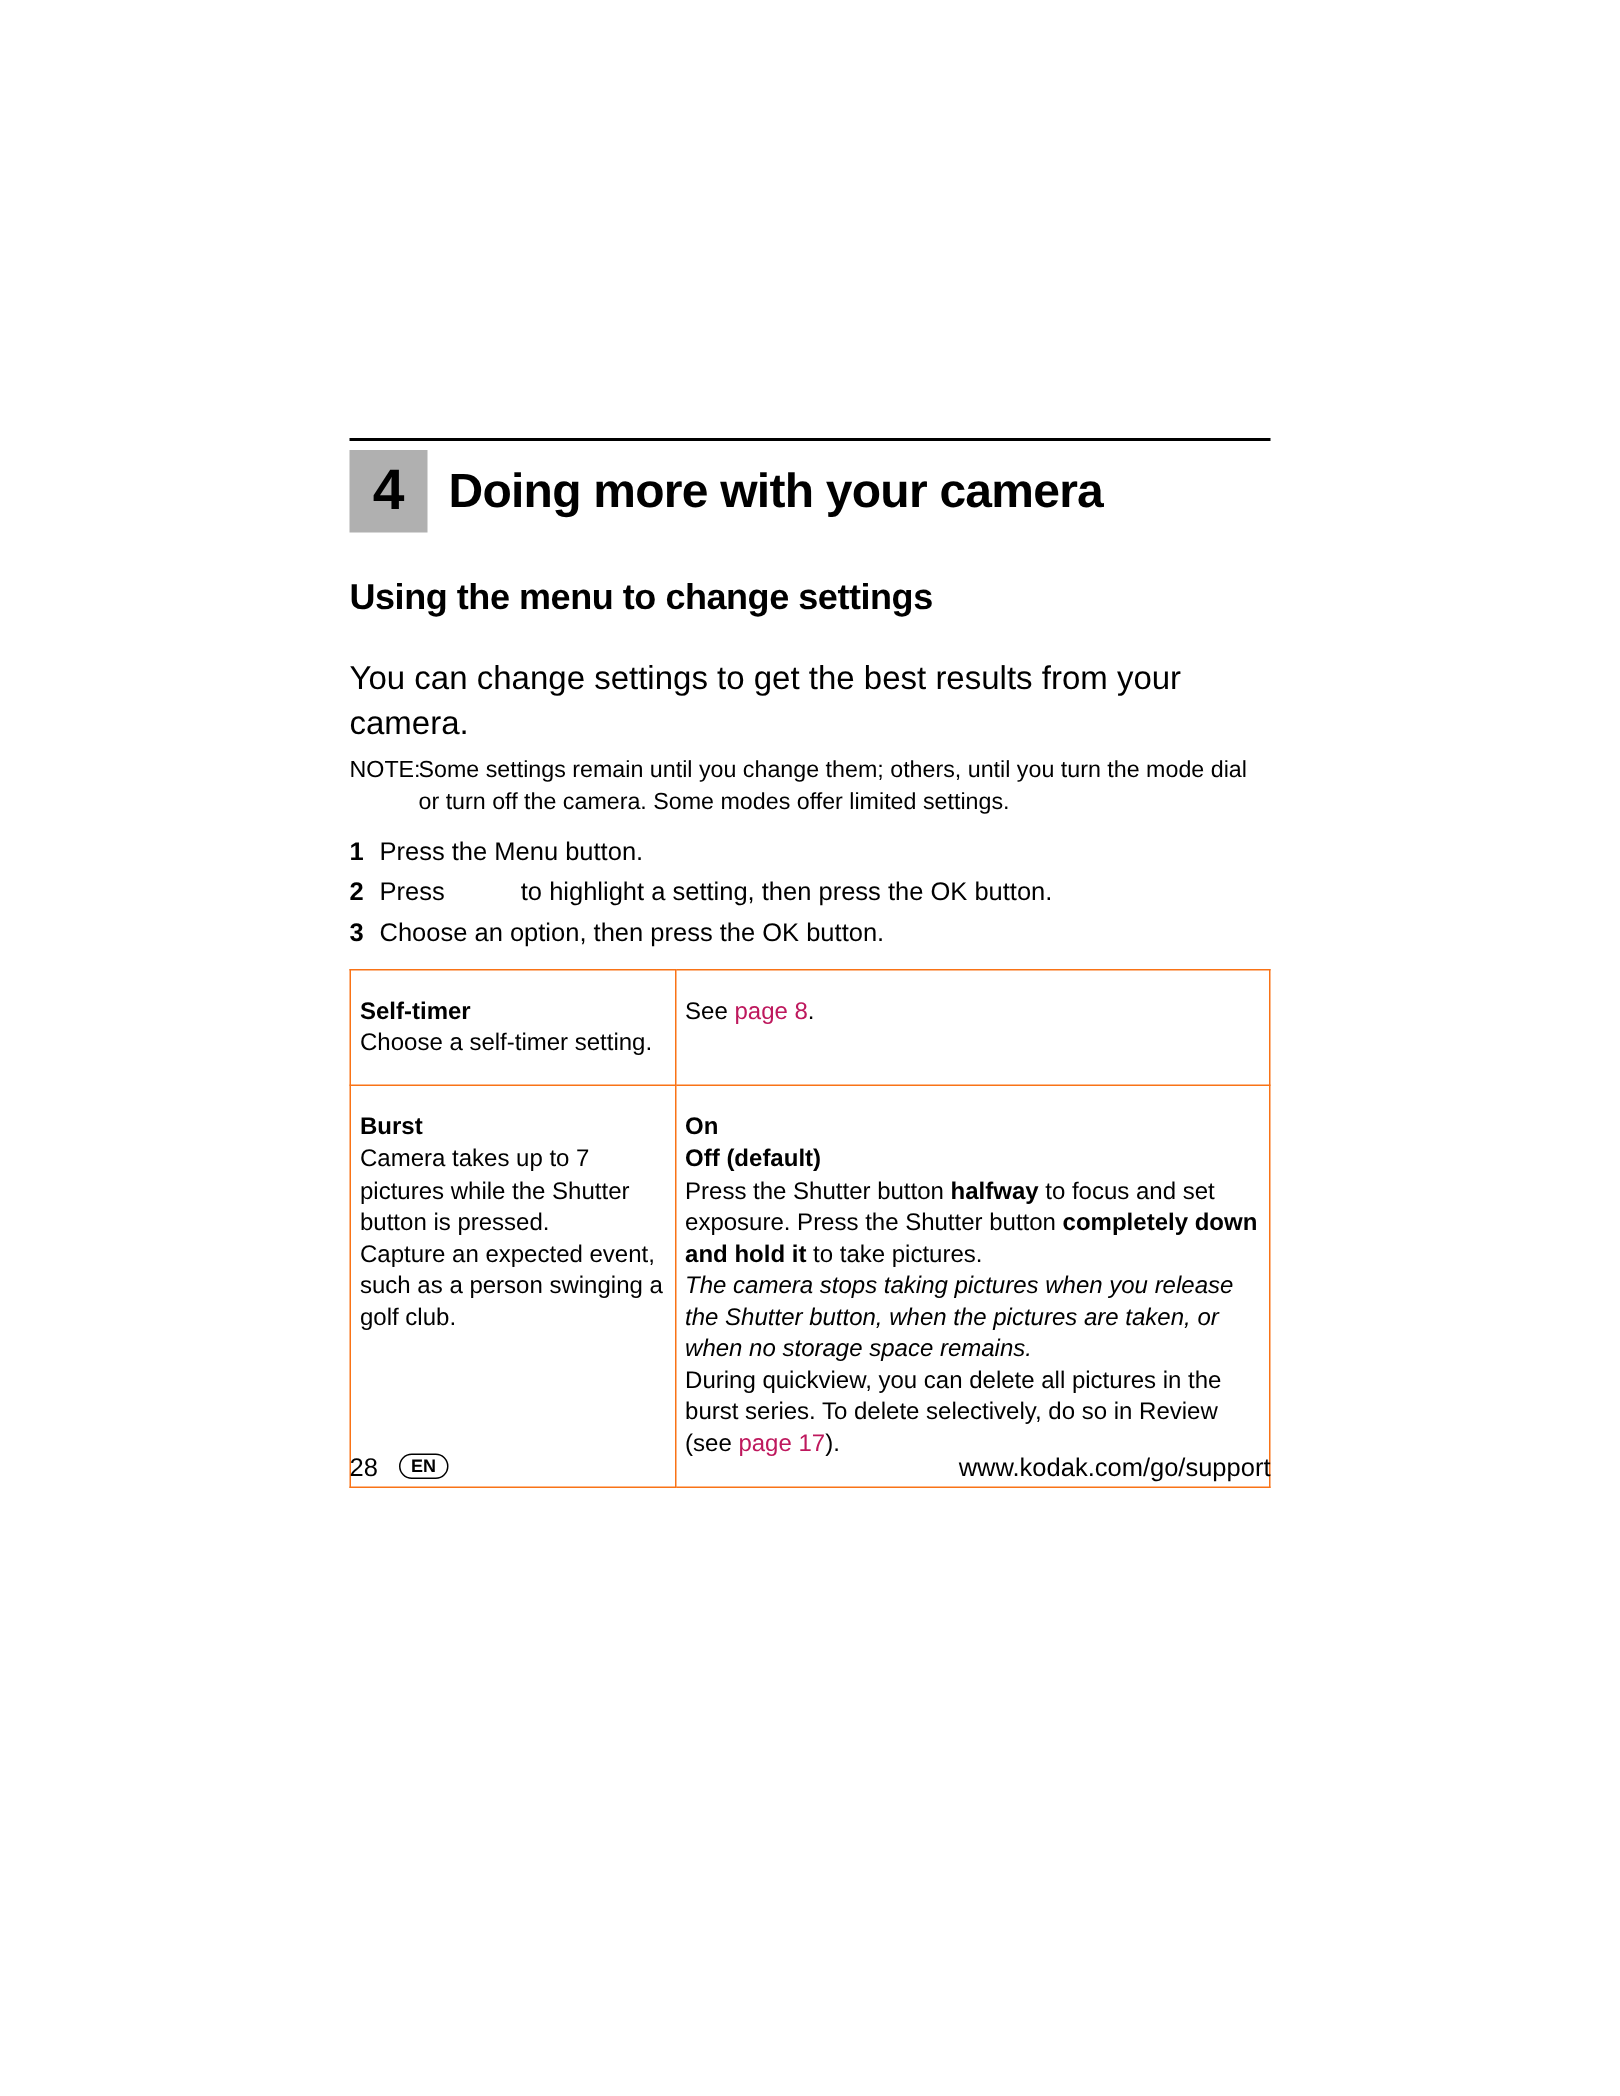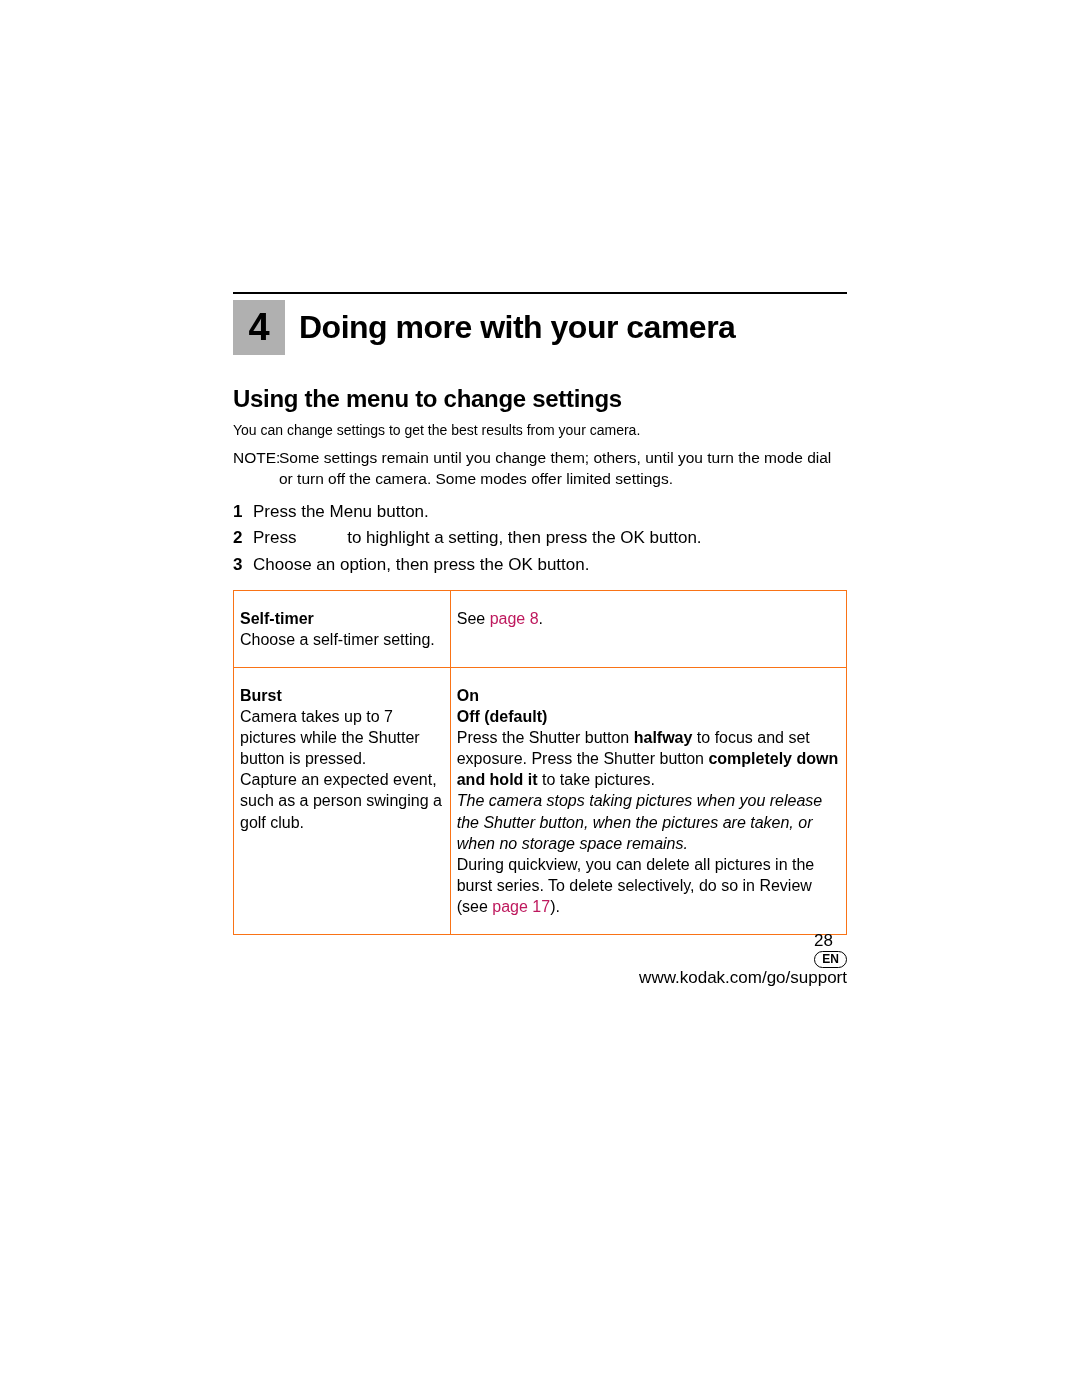--- a/index.html
+++ b/index.html
@@ -43,22 +43,22 @@
     font-weight: 700;
     letter-spacing: -0.5px;
   }
   .section-title {
     font-size: 24px;
     font-weight: 700;
     margin-top: 30px;
     letter-spacing: -0.3px;
   }
   .body-text {
-    font-size: 14px;
-    margin-top: 8px;
+    font-size: 22px;
+    margin-top: 24px;
     line-height: 1.35;
   }
   .note-line {
     font-size: 15.5px;
     margin-top: 8px;
     line-height: 1.35;
     display: flex;
   }
   .note-label { width: 46px; flex-shrink: 0; }
   .note-body { flex: 1; }
@@ -99,26 +99,25 @@
     line-height: 1.32;
   }
   .col-setting { width: 163px; }
   .link { color: #be185d; }
   .bold { font-weight: 700; }
   .italic { font-style: italic; }
 
   .footer {
     position: absolute;
     left: 233px;
-    top: 931px;
+    top: 969px;
     width: 614px;
     display: flex;
-    align-items: flex-end;
+    align-items: flex-start;
     font-size: 17px;
-    flex-direction: column;
   }
   .page-num { margin-right: 14px; }
   .lang-badge {
     border: 1.6px solid #000;
     border-radius: 12px;
     font-size: 12px;
     font-weight: 700;
     padding: 0px 7px 1px 7px;
     line-height: 14px;
   }

